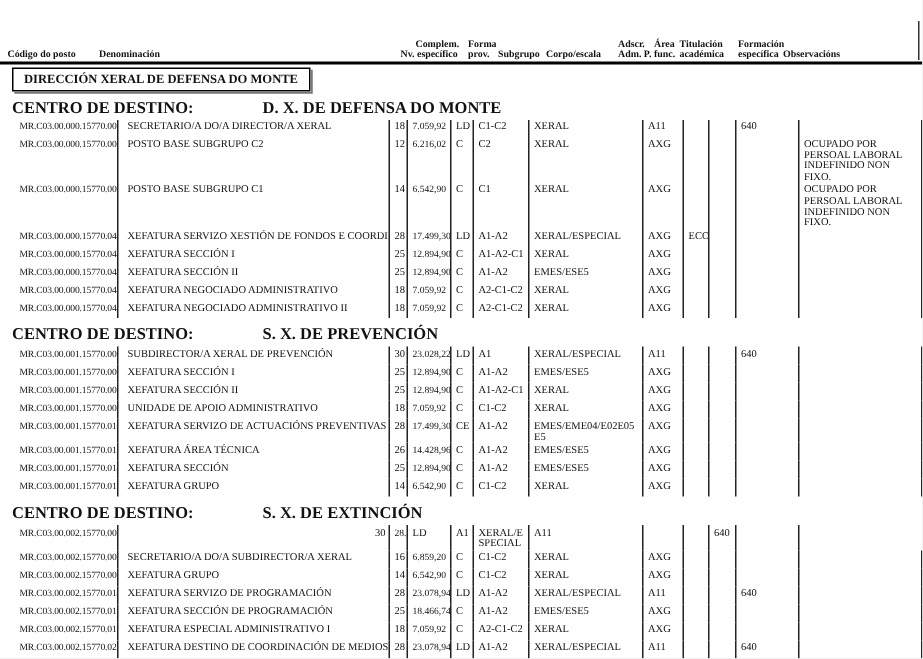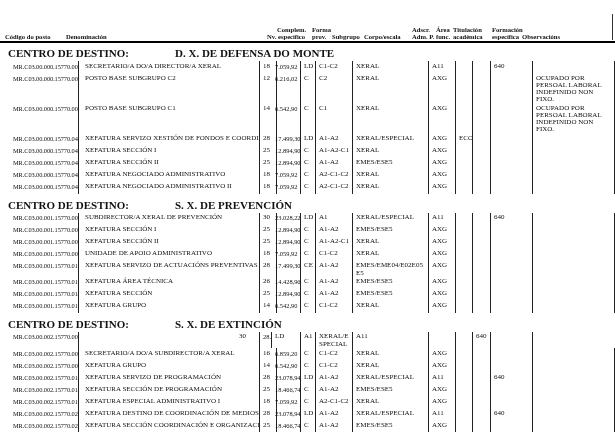--- a/index.html
+++ b/index.html
@@ -64,21 +64,21 @@
   }
   .cell{
     border-right:1px solid #222;
     padding:1.5px 2px 0 3px;
     font-size:7px;
     line-height:7.4px;
     overflow:hidden;
   }
   .c-codigo{padding-left:13px;font-size:6.4px;letter-spacing:-0.1px;white-space:nowrap;}
   .c-denominacion{padding-left:6px;white-space:nowrap;}
-  .c-nv{text-align:right;padding-right:13px;}
+  .c-nv{text-align:right;padding-right:2px;}
   .c-complem{text-align:right;padding-right:3px;font-size:6.4px;white-space:nowrap;}
   .c-corpo{overflow-wrap:anywhere;}
   .c-observacions{line-height:7.2px;}
 </style>
 </head>
 <body>
 
 <div class="page">
 
   
@@ -98,20 +98,21 @@
     <span style="left:453px;top:26px">Titulación</span>
     <span style="left:453px;top:33px">académica</span>
     <span style="left:492px;top:26px">Formación</span>
     <span style="left:492px;top:33px">específica</span>
     <span style="left:522px;top:33px">Observacións</span>
     <div class="hdr-vline"></div>
     <div class="hdr-rule"></div>
   </div>
 
   
+  <div class="title-box">DIRECCIÓN XERAL DE DEFENSA DO MONTE</div>
 
   
   <div id="sections">
       <div class="section-header"><span class="sh-label">CENTRO DE DESTINO:</span><span class="sh-name">D. X. DE DEFENSA DO MONTE</span></div>
       <div class="block">
         <div class="row">
           <div class="cell c-codigo">MR.C03.00.000.15770.001</div>
           <div class="cell c-denominacion">SECRETARIO/A DO/A DIRECTOR/A XERAL</div>
           <div class="cell c-nv">18</div>
           <div class="cell c-complem">7.059,92</div>

